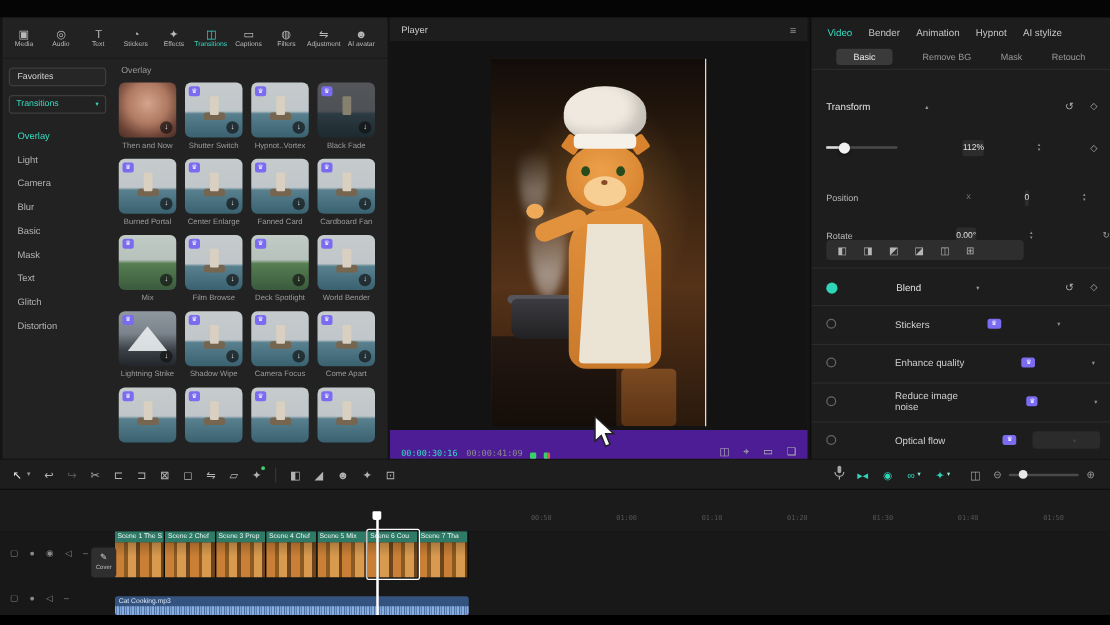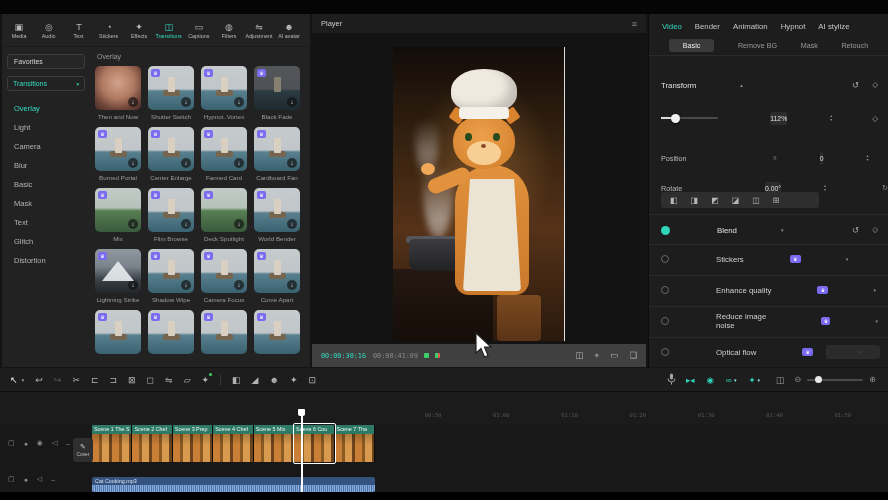--- a/index.html
+++ b/index.html
@@ -63,21 +63,21 @@
   .head{position:absolute;left:60px;top:68px;width:62px;height:54px;background:radial-gradient(circle at 45% 40%,#eda04b,#d27d28);border-radius:48%;}
   .muzzle{position:absolute;left:74px;top:94px;width:34px;height:24px;background:#f7cf94;border-radius:50%;}
   .eye-l{position:absolute;left:72px;top:86px;width:7px;height:8px;background:#284b1e;border-radius:50%;}
   .eye-r{position:absolute;left:100px;top:86px;width:7px;height:8px;background:#284b1e;border-radius:50%;}
   .nose{position:absolute;left:88px;top:97px;width:5px;height:4px;background:#8a4a2a;border-radius:50%;}
   .cat-body{position:absolute;left:62px;top:118px;width:74px;height:130px;background:linear-gradient(180deg,#e2913c,#c9792a);border-radius:36px 36px 14px 14px;}
   .apron{position:absolute;left:70px;top:132px;width:58px;height:112px;background:#ebe3d4;clip-path:polygon(12% 0,88% 0,100% 100%,0 100%);border-radius:4px;}
   .arm{position:absolute;left:34px;top:126px;width:44px;height:15px;background:#e2913c;border-radius:8px;transform:rotate(-22deg);}
   .paw{position:absolute;left:28px;top:116px;width:14px;height:12px;background:#f0a958;border-radius:50%;}
   .stool{position:absolute;left:104px;top:248px;width:44px;height:46px;background:linear-gradient(180deg,#7c4a21,#5a3315);border-radius:4px;}
-  .pp-foot{position:absolute;bottom:0;left:0;right:0;height:23px;display:flex;align-items:center;padding:0 9px;background:#404040;}
+  .pp-foot{position:absolute;bottom:0;left:0;right:0;height:23px;display:flex;align-items:flex-end;padding:0 9px;background:#4c1d95;}
   .tc-cur{font-family:"DejaVu Sans Mono",monospace;font-size:6.8px;color:#35dcc0;}
   .tc-tot{font-family:"DejaVu Sans Mono",monospace;font-size:6.8px;color:#8a8a8a;margin-left:7px;}
   .sq{width:5px;height:5px;margin-left:6px;border-radius:1px;}
   .sq.g{background:#3bd06c;}
   .sq.r{background:linear-gradient(90deg,#3bd06c 50%,#e05a4e 50%);}
   .pp-icons{margin-left:auto;display:flex;gap:11px;color:#b5b5b5;font-size:8.5px;}
   .cursor{position:absolute;left:162px;top:318px;z-index:40;}
 
   
   .panel-right{position:absolute;left:648px;top:0;width:240px;height:353px;background:#1d1d1d;border-left:1px solid #0b0b0b;overflow:hidden;}

